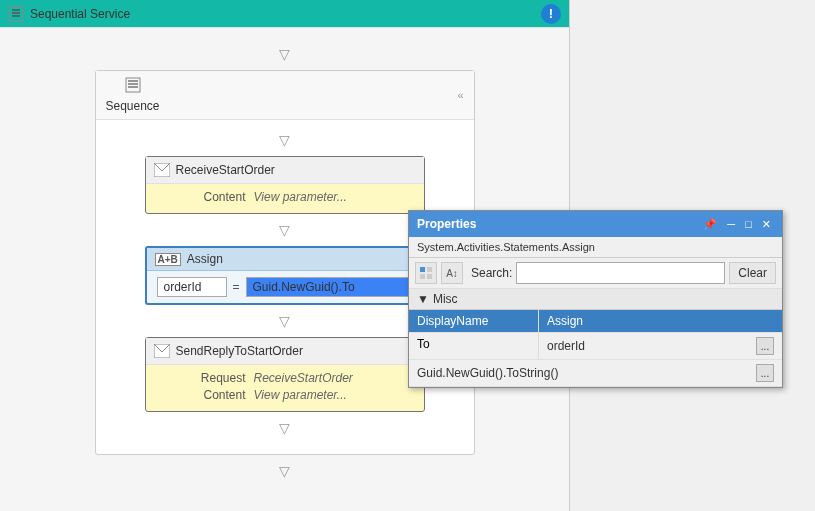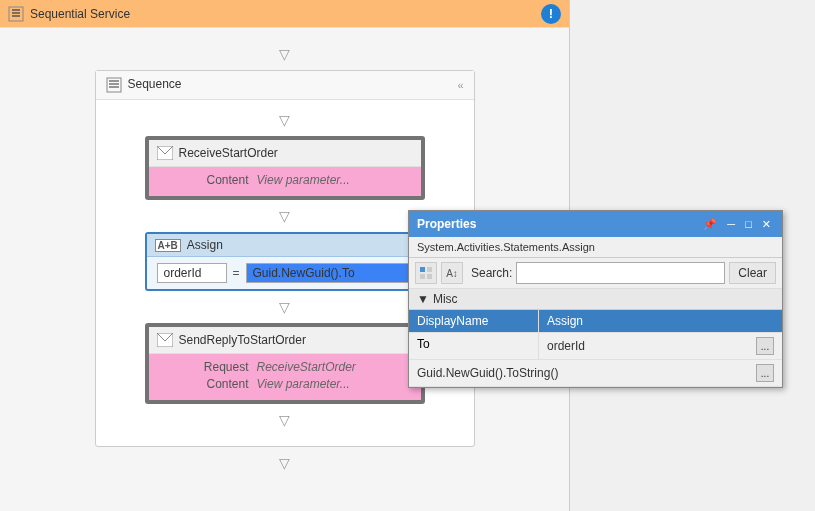--- a/index.html
+++ b/index.html
@@ -22,21 +22,21 @@
       background: #f5f5f5;
       border-right: 1px solid #ccc;
       overflow: hidden;
     }
 
     
     .title-bar {
       display: flex;
       align-items: center;
       padding: 4px 8px;
-      background: #fdba74;
+      background: #14b8a6;
       border-bottom: 1px solid #e0e0e0;
       height: 28px;
     }
     .title-bar-icon {
       width: 16px;
       height: 16px;
       margin-right: 6px;
       display: inline-flex;
       align-items: center;
       justify-content: center;
@@ -93,38 +93,39 @@
     .sequence-header {
       display: flex;
       align-items: center;
       padding: 6px 10px;
       background: #f8f8f8;
       border-bottom: 1px solid #e0e0e0;
       justify-content: space-between;
     }
     .sequence-header-left {
       display: flex;
-      align-items: flex-start;
+      align-items: center;
       gap: 6px;
+      flex-direction: column;
     }
     .sequence-body {
       padding: 4px 20px 10px;
       display: flex;
       flex-direction: column;
       align-items: center;
     }
     .collapse-icon {
       color: #999;
       font-size: 11px;
     }
 
     
     .activity-block {
-      background: #f9a8d4;
-      border: 4px solid #737373;
+      background: #fef9c3;
+      border: 1px solid #737373;
       border-radius: 3px;
       width: 280px;
     }
     .activity-header {
       display: flex;
       align-items: center;
       padding: 5px 8px;
       background: #f0f0f0;
       border-bottom: 1px solid #e0e0e0;
       gap: 6px;

